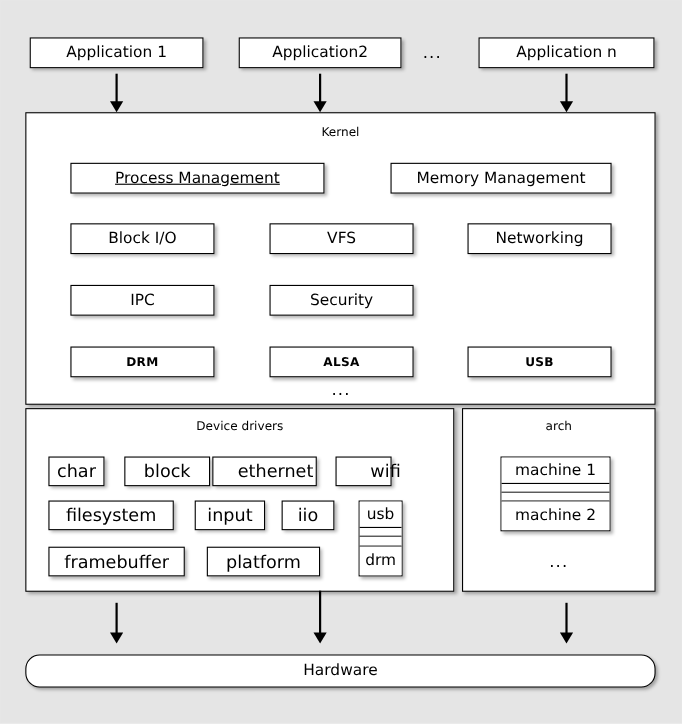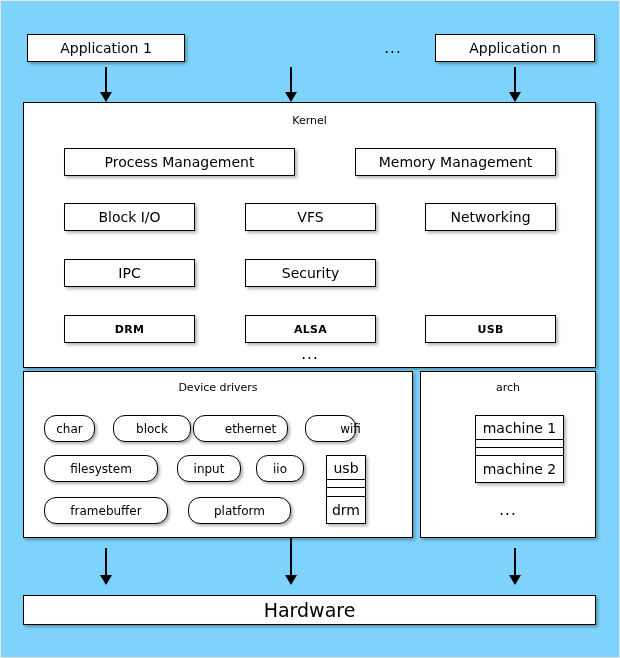--- a/index.html
+++ b/index.html
@@ -9,21 +9,21 @@
     background: #ffffff;
   }
   body {
     font-family: "DejaVu Sans", sans-serif;
     color: #000000;
   }
   #canvas {
     position: relative;
     width: 620px;
     height: 658px;
-    background: #7dd3fc;
+    background: #e5e5e5;
     overflow: hidden;
     box-sizing: border-box;
   }
   
   #page-frame {
     position: absolute;
     left: 0; top: 0;
     width: 620px; height: 658px;
     box-sizing: border-box;
     border: 1px solid #e6e6e6;
@@ -52,22 +52,22 @@
     position: absolute;
     left: 0;
     width: 100%;
     text-align: center;
     font-size: 11px;
     line-height: 16px;
   }
   .app-box    { font-size: 14px; }
   .k-item     { font-size: 14px; }
   .k-item-alt { font-size: 11px; font-weight: bold; letter-spacing: 0.3px; }
-  .drv-item   { font-size: 12px; border-radius: 12px; }
-  .hw-box     { font-size: 19px; }
+  .drv-item   { font-size: 16px; }
+  .hw-box     { font-size: 14px; border-radius: 13px; }
 
   .ellipsis {
     position: absolute;
     font-size: 15px;
     line-height: 15px;
     letter-spacing: 1px;
     text-align: center;
     color: #000;
   }
 
@@ -116,36 +116,39 @@
 <body>
 
 <div id="canvas">
 
   <div id="page-frame"></div>
 
   <div class="box app-box" style="left:27px; top:34px; width:158px; height:28px;">
     <span>Application 1</span>
   </div>
 
+  <div class="box app-box" style="left:217px; top:34px; width:148px; height:28px;">
+    <span>Application2</span>
+  </div>
 
   <div class="ellipsis" style="left:376px; top:41px; width:34px;">...</div>
 
   <div class="box app-box" style="left:435px; top:34px; width:160px; height:28px;">
     <span>Application n</span>
   </div>
 
   <div class="arrow" style="left:105px; top:67px; height:26px;"></div>
   <div class="arrow" style="left:290px; top:67px; height:26px;"></div>
   <div class="arrow" style="left:514px; top:67px; height:26px;"></div>
 
   <div class="container-box" style="left:23px; top:102px; width:573px; height:266px;">
     <div class="container-title" style="top:10px;">Kernel</div>
   </div>
 
-  <div class="box k-item" style="left:64px; top:148px; width:231px; height:28px;">
+  <div class="box k-item" style="left:64px; top:148px; width:231px; height:28px;text-decoration:underline;">
     <span>Process Management</span>
   </div>
   <div class="box k-item" style="left:355px; top:148px; width:201px; height:28px;">
     <span>Memory Management</span>
   </div>
 
   <div class="box k-item" style="left:64px; top:203px; width:131px; height:28px;">
     <span>Block I/O</span>
   </div>
   <div class="box k-item" style="left:245px; top:203px; width:131px; height:28px;">
@@ -212,21 +215,21 @@
     <div class="cell" style="height:24px;">usb</div>
     <div class="cell thin" style="height:8px;"></div>
     <div class="cell thin" style="height:9px;"></div>
     <div class="cell" style="height:26px;">drm</div>
   </div>
 
   <div class="container-box" style="left:420px; top:371px; width:176px; height:167px;">
     <div class="container-title" style="top:8px;">arch</div>
   </div>
 
-  <div class="stack" style="left:475px; top:415px; width:89px; height:68px;">
+  <div class="stack" style="left:455px; top:415px; width:100px; height:68px;">
     <div class="cell" style="height:24px;">machine 1</div>
     <div class="cell thin" style="height:8px;"></div>
     <div class="cell thin" style="height:8px;"></div>
     <div class="cell" style="height:26px;">machine 2</div>
   </div>
 
   <div class="ellipsis" style="left:472px; top:503px; width:72px;">...</div>
 
   <div class="arrow" style="left:105px; top:548px; height:28px;"></div>
   <div class="arrow" style="left:290px; top:537px; height:39px;"></div>

